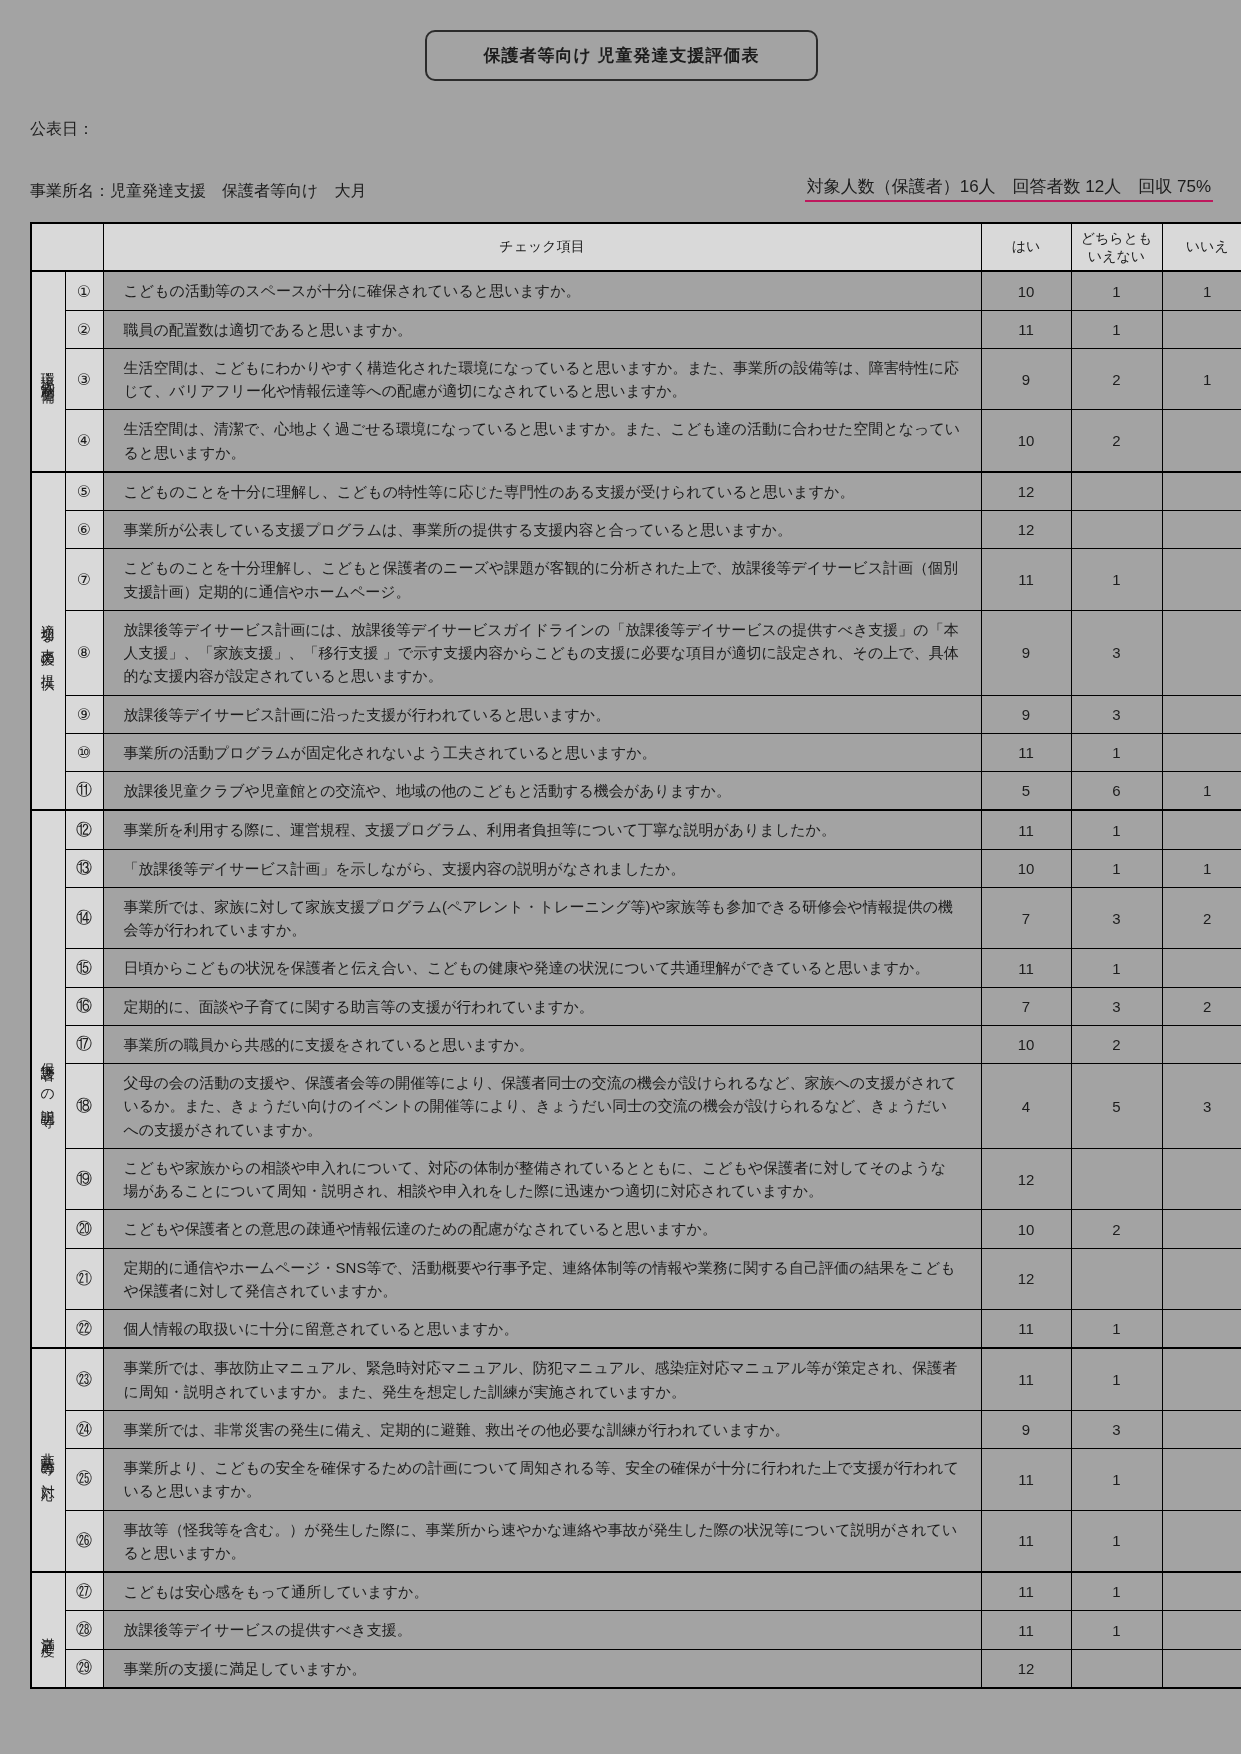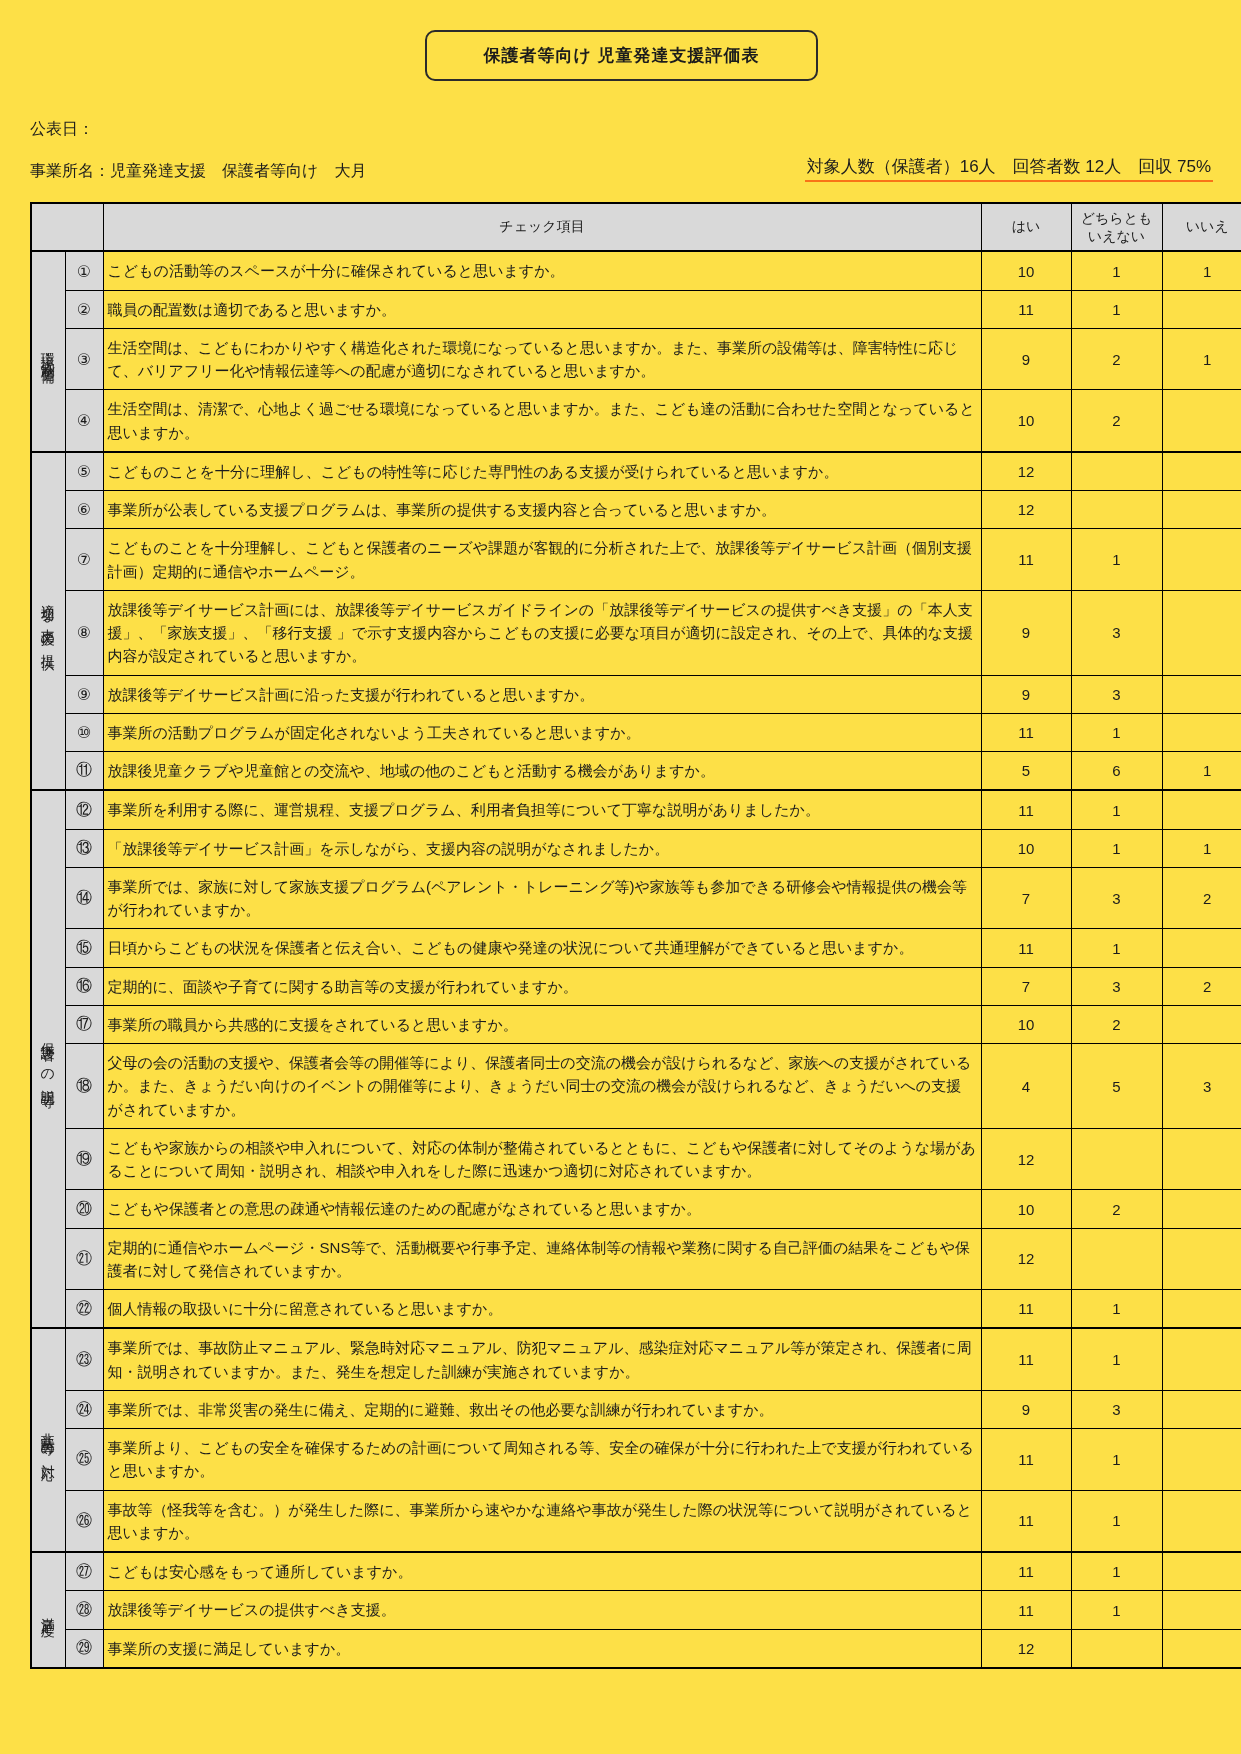--- a/index.html
+++ b/index.html
@@ -1,20 +1,20 @@
 <!DOCTYPE html>
 <html><head>
 <meta charset="utf-8">
 <style>
   * { box-sizing: border-box; }
   html, body { margin: 0; padding: 0; background: #ffffff; }
   .page {
     width: 1241px;
     height: 1754px;
-    background: #fde047;
+    background: #a3a3a3;
     font-family: "Liberation Sans", "DejaVu Sans", sans-serif;
     color: #1c1c1c;
     padding: 26px 28px 0 30px;
     overflow: hidden;
   }
   .title-box {
     width: fit-content;
     margin: 4px auto 0;
     border: 2px solid #2b2b2b;
     border-radius: 10px;
@@ -26,22 +26,23 @@
   .meta { margin-top: 38px; font-size: 16px; }
   .publish-date { margin-bottom: 15px; }
   .meta-row {
     display: flex;
     justify-content: space-between;
     align-items: flex-end;
   }
   .office-name { font-size: 16px; }
   .stats {
     font-size: 17px;
-    border-bottom: 2px solid #f97316;
+    border-bottom: 2px solid #be185d;
     padding: 0 2px 2px 2px;
+    margin-top: 20px;
   }
   table.eval {
     border-collapse: collapse;
     width: 1224px;
     margin-top: 20px;
     table-layout: fixed;
     border: 2px solid #000;
   }
   table.eval th, table.eval td {
     border: 1px solid #000;
@@ -67,21 +68,21 @@
     letter-spacing: 3px;
     padding: 8px 0;
   }
   td.num-cell {
     background: #d9d9d9;
     text-align: center;
     vertical-align: middle;
     font-size: 16px;
   }
   td.q-cell {
-    padding: 7px 4px;
+    padding: 7px 20px;
     font-size: 15px;
     line-height: 1.55;
     vertical-align: middle;
   }
   td.val-cell {
     text-align: center;
     vertical-align: middle;
     font-size: 15px;
   }
   tr.group-start td { border-top: 2px solid #000; }

